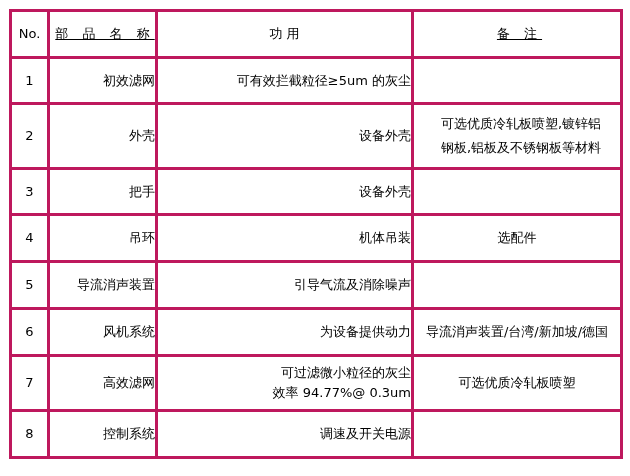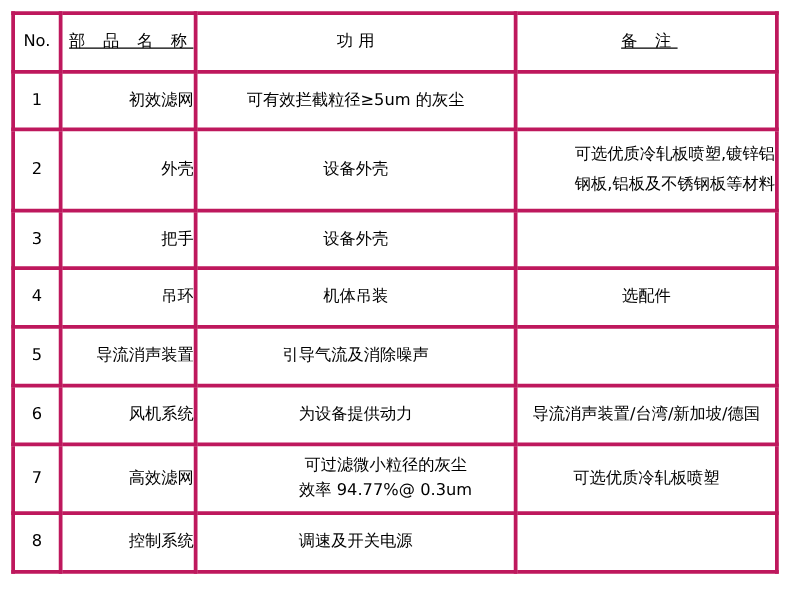--- a/index.html
+++ b/index.html
@@ -51,32 +51,32 @@
   .cell-no {
     text-align: center;
     font-size: 13px;
   }
   .cell-name {
     text-align: right;
     padding-left: 8px;
     font-size: 13px;
   }
   .cell-use {
-    text-align: center;
+    text-align: right;
     padding-left: 8px;
     font-size: 13px;
   }
   .cell-note {
     text-align: center;
     font-size: 13px;
     padding-left: 6px;
     padding-right: 6px;
   }
   .cell-note.left {
-    text-align: right;
+    text-align: center;
     padding-left: 8px;
   }
   .r1 td { height: 43px; }
   .r2 td { height: 62px; }
   .r3 td { height: 43px; }
   .r4 td { height: 44px; }
   .r5 td { height: 44px; }
   .r6 td { height: 44px; }
   .r7 td { height: 52px; }
   .r8 td { height: 44px; }

